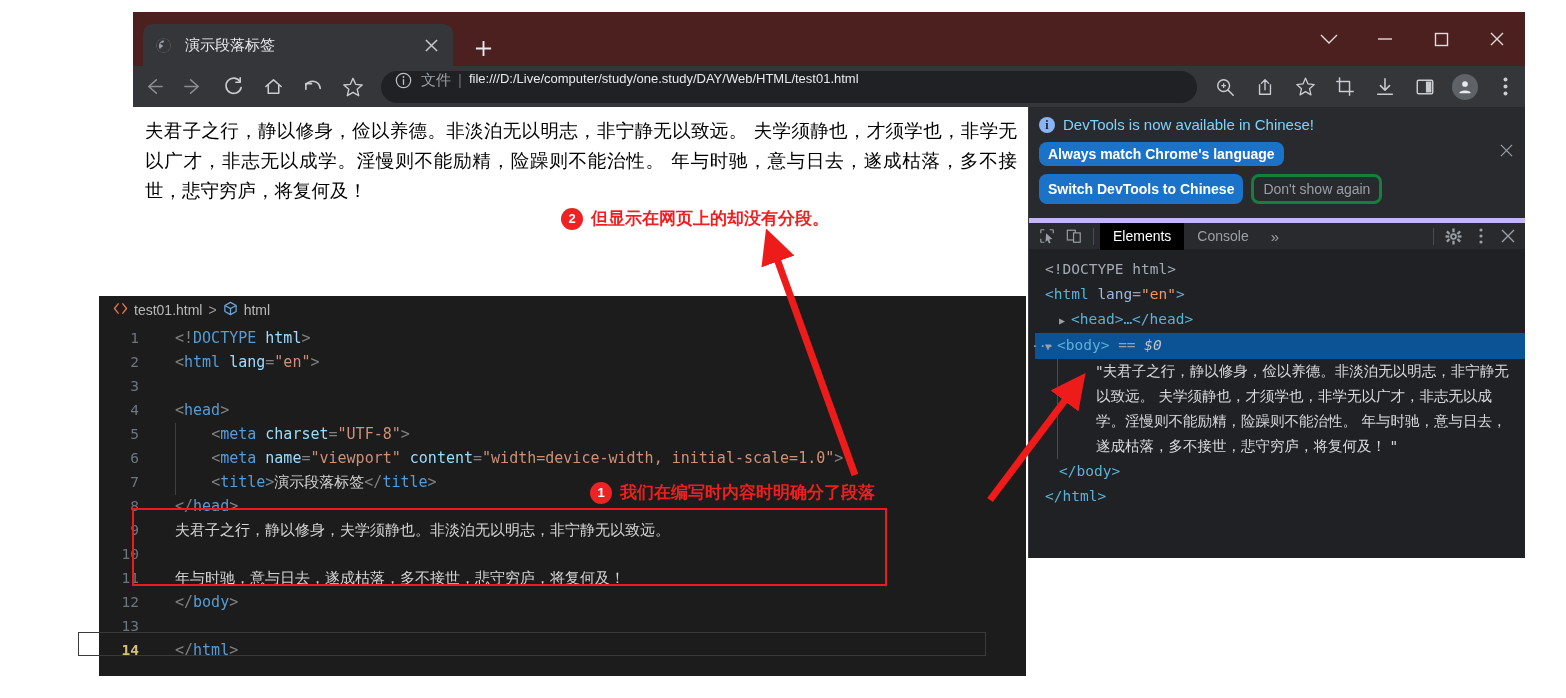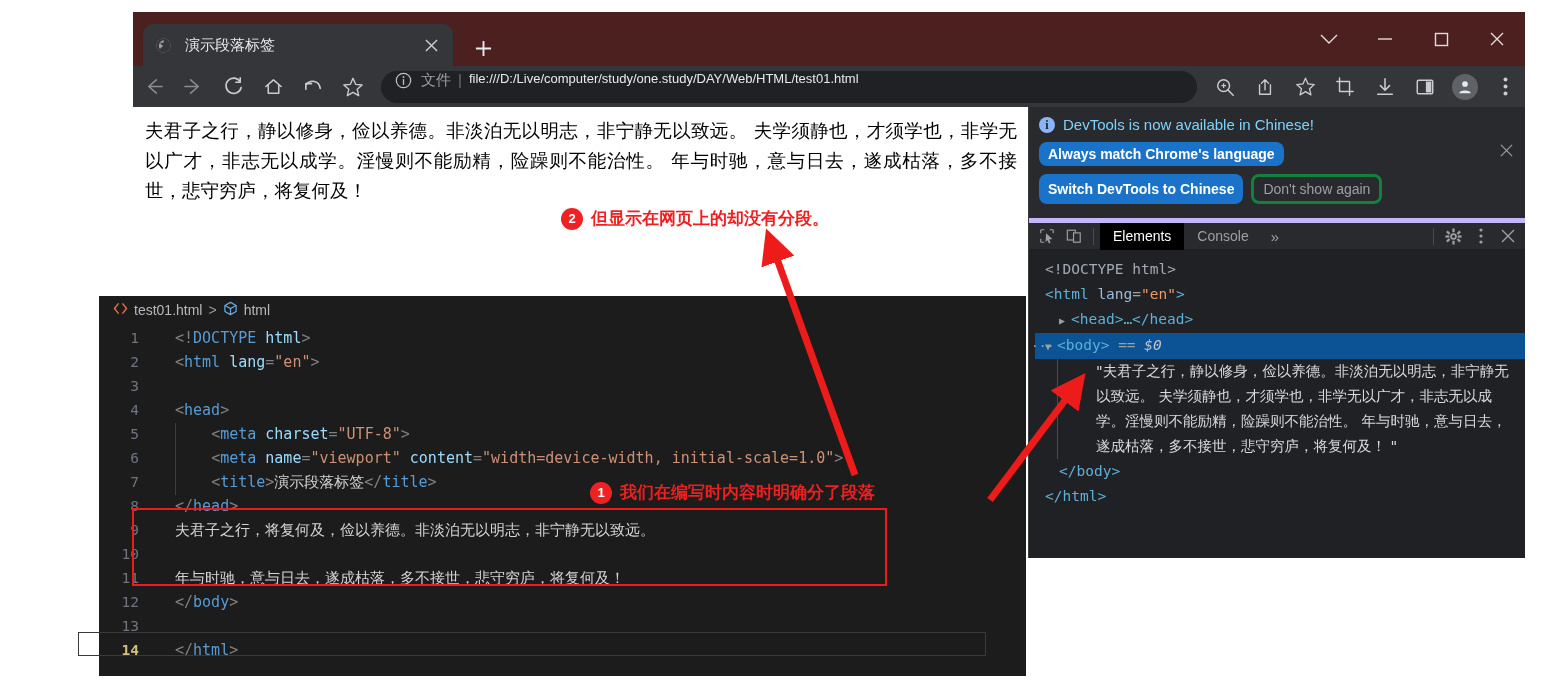--- a/index.html
+++ b/index.html
@@ -565,21 +565,21 @@
         <div class="ed-line">
           <span class="ln">7</span>
           <span class="code"><span class="cguide"></span><span>    <span class="k-punc">&lt;</span><span class="k-tag">title</span><span class="k-punc">&gt;</span><span class="k-text cn-zh">演示段落标签</span><span class="k-punc">&lt;/</span><span class="k-tag">title</span><span class="k-punc">&gt;</span></span></span>
         </div>
         <div class="ed-line">
           <span class="ln">8</span>
           <span class="code"><span><span class="k-punc">&lt;/</span><span class="k-tag">head</span><span class="k-punc">&gt;</span></span></span>
         </div>
         <div class="ed-line">
           <span class="ln">9</span>
-          <span class="code"><span><span class="k-text cn-zh">夫君子之行，将复何及，俭以养德。非淡泊无以明志，非宁静无以致远。</span></span></span>
+          <span class="code"><span><span class="k-text cn-zh">夫君子之行，静以修身，夫学须静也。非淡泊无以明志，非宁静无以致远。</span></span></span>
         </div>
         <div class="ed-line">
           <span class="ln">10</span>
         </div>
         <div class="ed-line">
           <span class="ln">11</span>
           <span class="code"><span><span class="k-text cn-zh">年与时驰，意与日去，遂成枯落，多不接世，悲守穷庐，将复何及！</span></span></span>
         </div>
         <div class="ed-line">
           <span class="ln">12</span>

